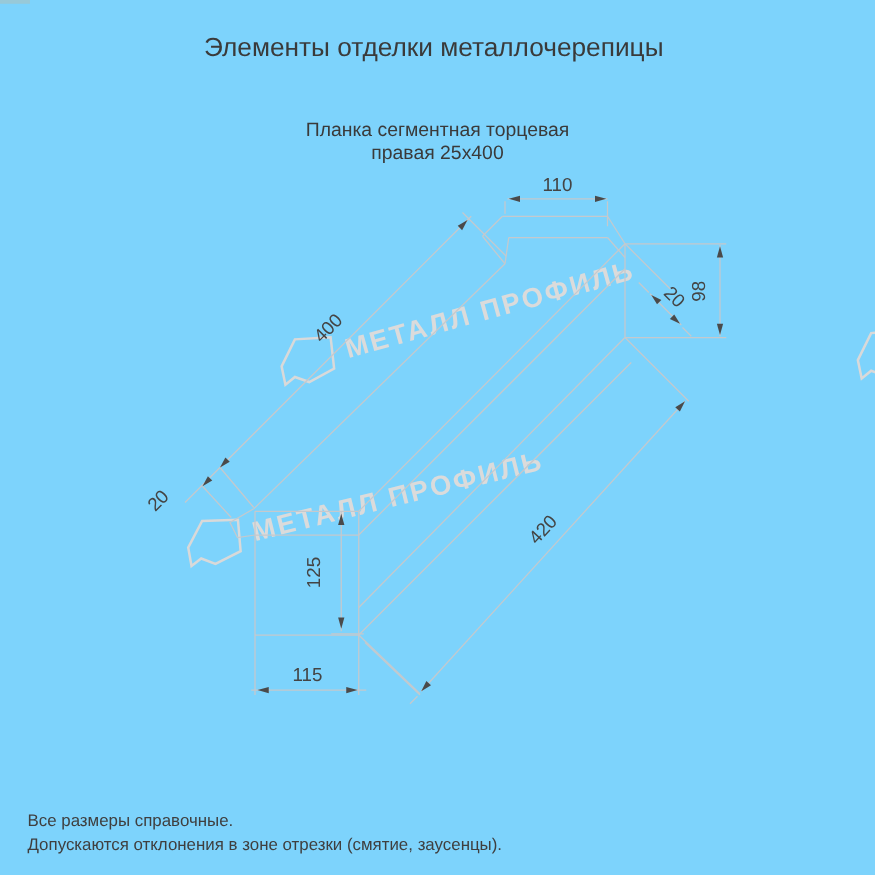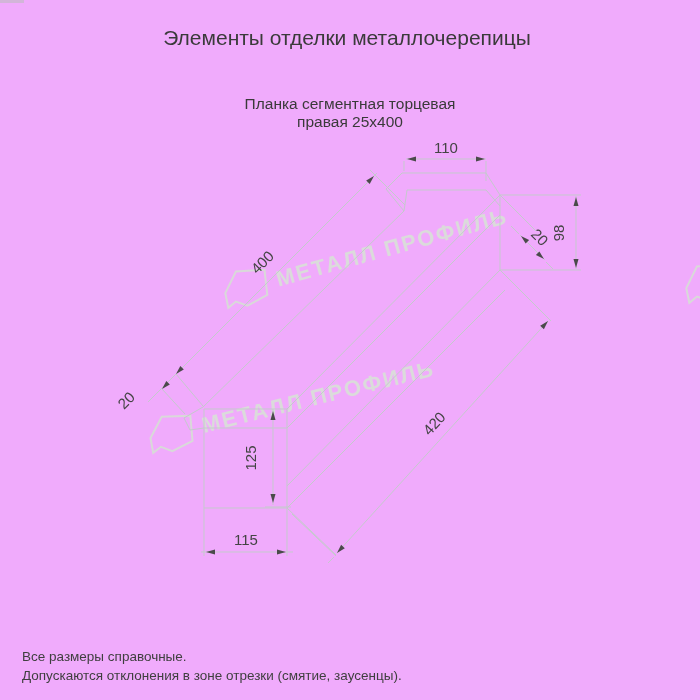--- a/index.html
+++ b/index.html
@@ -1,16 +1,16 @@
 <!DOCTYPE html>
 <html><head>
 <meta charset="utf-8">
 <style>
   html,body{margin:0;padding:0;background:#ffffff;}
-  .page{position:relative;width:700px;height:700px;background:#f0abfc;overflow:hidden;
+  .page{position:relative;width:700px;height:700px;background:#7dd3fc;overflow:hidden;
         font-family:"Liberation Sans",sans-serif;}
   svg{display:block;}
   svg text{font-family:"Liberation Sans",sans-serif;fill:#474747;}
   .t-title{font-size:21px;fill:#3a3a3a;}
   .t-sub{font-size:15.5px;fill:#3a3a3a;}
   .t-dim{font-size:15px;fill:#444;}
   .t-note{font-size:13.5px;fill:#3f3f3f;}
   .t-wm{font-size:22px;font-weight:bold;fill:#dbdbdb;letter-spacing:2px;}
   .ln{stroke:#c5c9cd;stroke-width:1;fill:none;}
   .lw{stroke:#d9d9d9;stroke-width:2;fill:none;}

